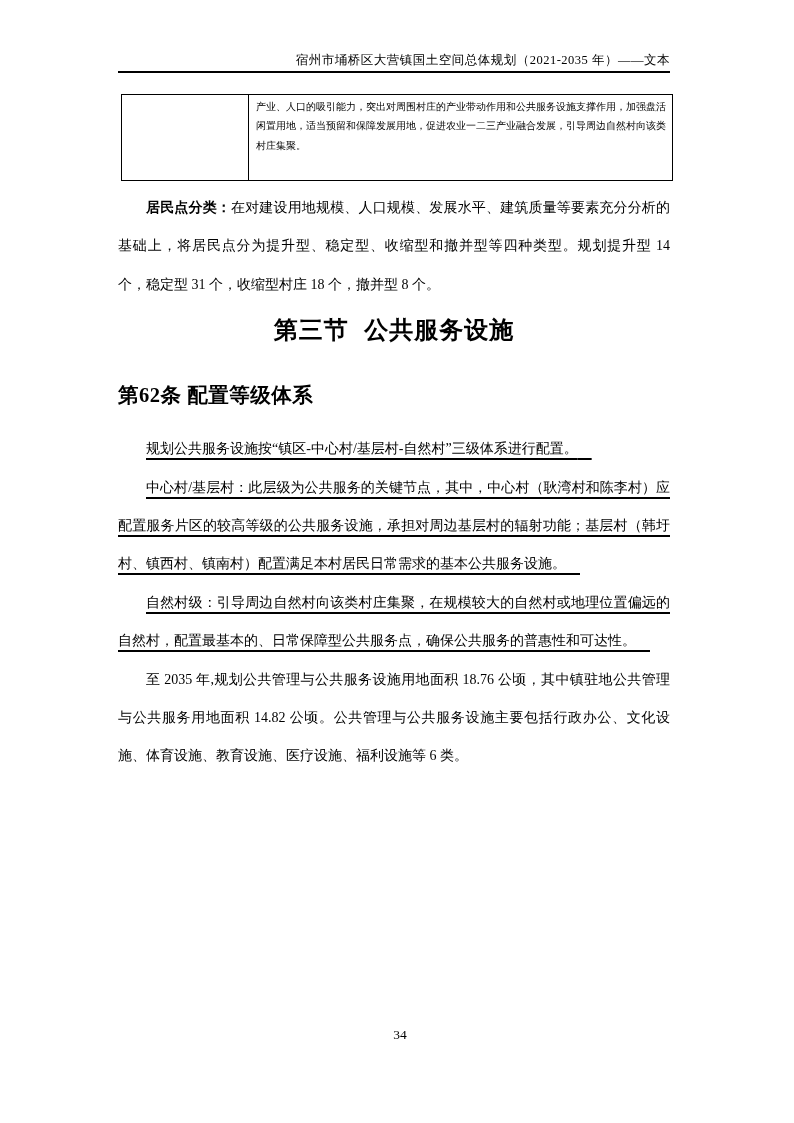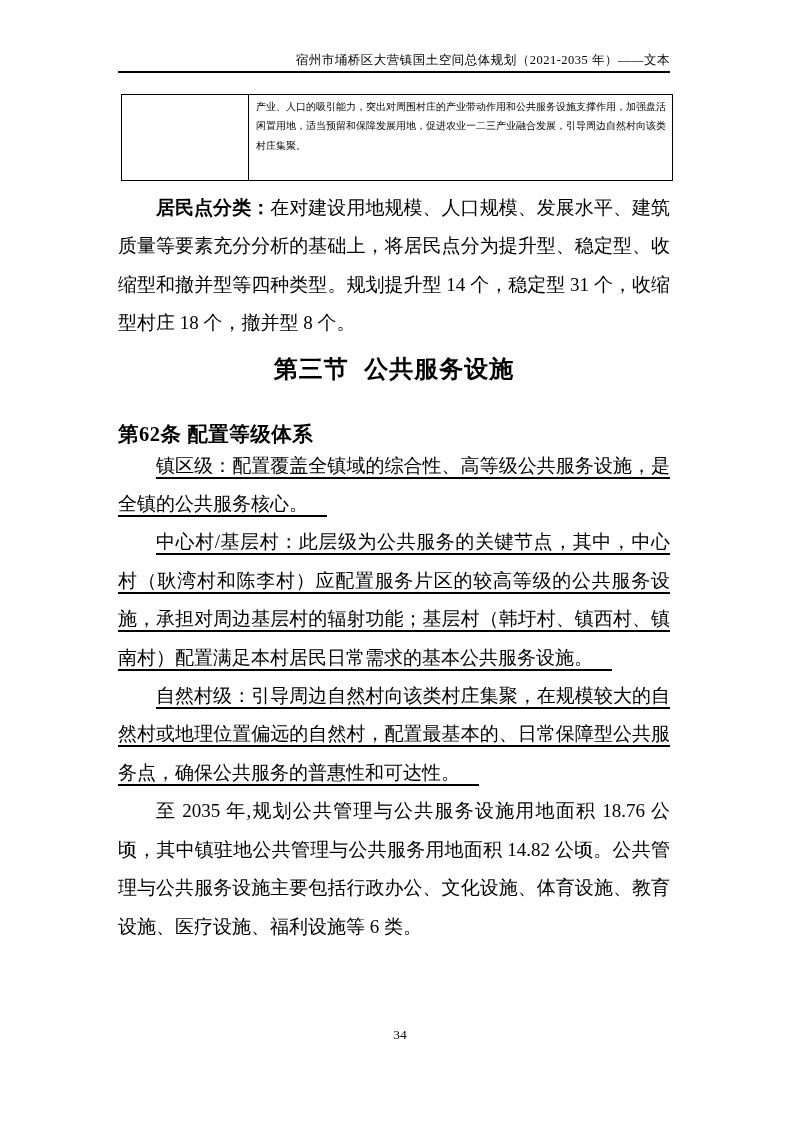--- a/index.html
+++ b/index.html
@@ -52,21 +52,21 @@
   .cell-right {
     padding: 2px 6px 2px 7px;
     font-size: 10px;
     line-height: 19.4px;
     text-align: justify;
     text-justify: inter-ideograph;
   }
   
   .body-para {
     margin: 0;
-    font-size: 19px;
+    font-size: 14px;
     line-height: 38.4px;
     text-align: justify;
     text-justify: inter-ideograph;
     text-indent: 2em;
   }
   .para-resident {
     margin-top: 8px;
   }
   .para-resident .para-label {
     font-weight: bold;
@@ -133,22 +133,22 @@
     </table>
 
     <p class="body-para para-resident">
       <span class="para-label">居民点分类：</span><span>在对建设用地规模、人口规模、发展水平、建筑质量等要素充分分析的基础上，将居民点分为提升型、稳定型、收缩型和撤并型等四种类型。规划提升型 14 个，稳定型 31 个，收缩型村庄 18 个，撤并型 8 个。</span>
     </p>
 
     <h2 class="section-title">第三节 公共服务设施</h2>
 
     <h3 class="article-title">第62条 配置等级体系</h3>
 
+    <p class="body-para underlined para-first">规划公共服务设施按“镇区-中心村/基层村-自然村”三级体系进行配置。</p>
 
-    <p class="body-para underlined">镇区级：配置覆盖全镇域的综合性、高等级公共服务设施，是全镇的公共服务核心。</p>
 
     <p class="body-para underlined">中心村/基层村：此层级为公共服务的关键节点，其中，中心村（耿湾村和陈李村）应配置服务片区的较高等级的公共服务设施，承担对周边基层村的辐射功能；基层村（韩圩村、镇西村、镇南村）配置满足本村居民日常需求的基本公共服务设施。</p>
 
     <p class="body-para underlined">自然村级：引导周边自然村向该类村庄集聚，在规模较大的自然村或地理位置偏远的自然村，配置最基本的、日常保障型公共服务点，确保公共服务的普惠性和可达性。</p>
 
     <p class="body-para">至 2035 年,规划公共管理与公共服务设施用地面积 18.76 公顷，其中镇驻地公共管理与公共服务用地面积 14.82 公顷。公共管理与公共服务设施主要包括行政办公、文化设施、体育设施、教育设施、医疗设施、福利设施等 6 类。</p>
 
   </main>
 
   <div class="page-number">34</div>

